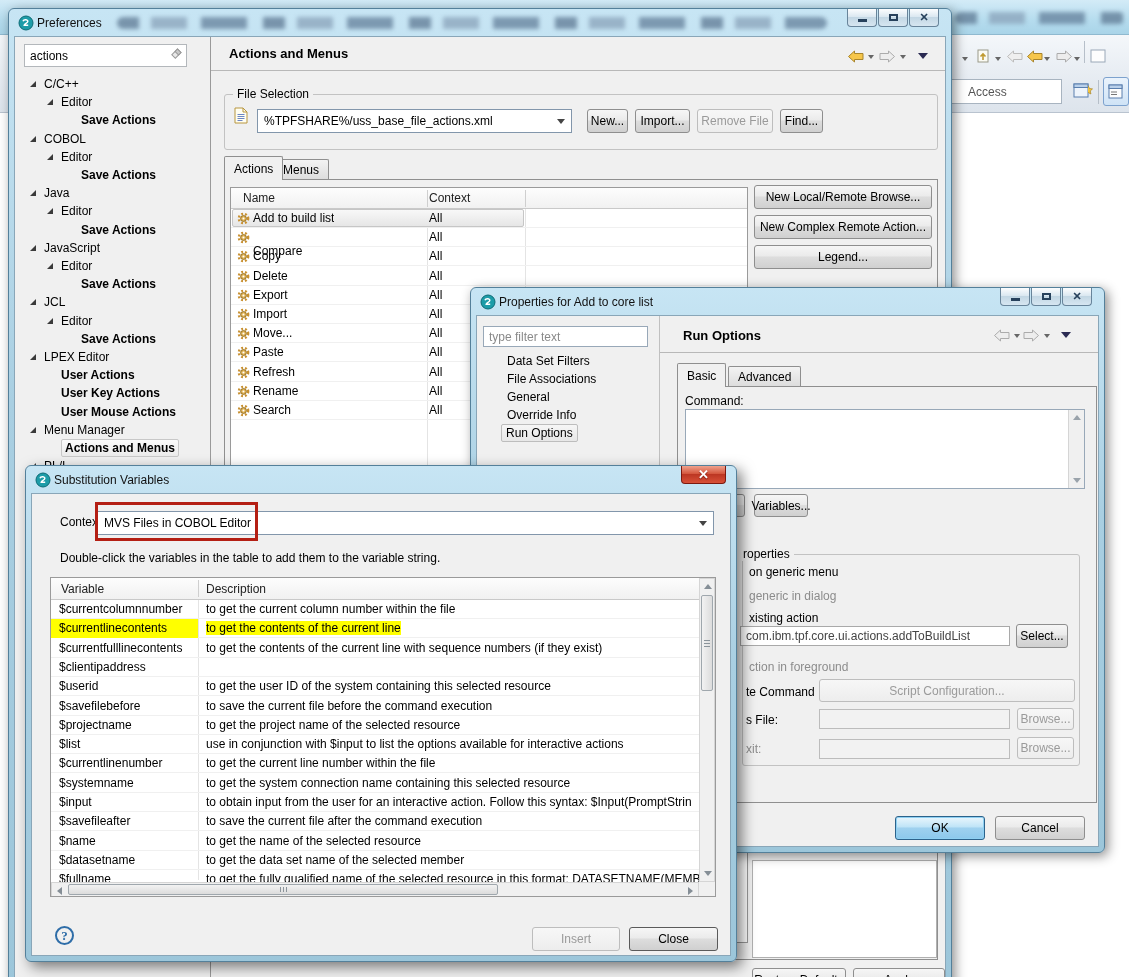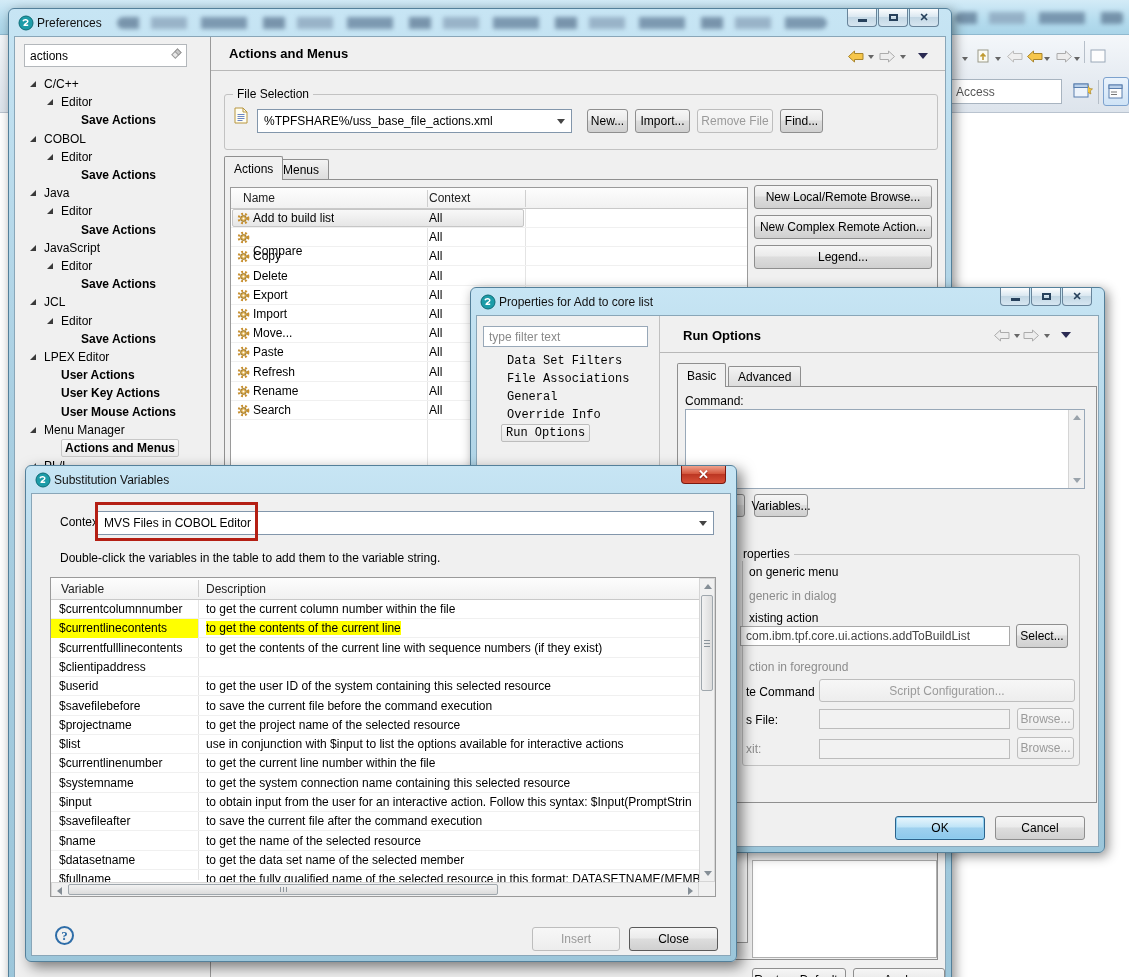--- a/index.html
+++ b/index.html
@@ -142,21 +142,21 @@
       <span class="mini-caret" style="left:1044px;top:22px;"></span>
       <svg class="abs" style="left:1056px;top:15px;" width="17" height="13">
           <path d="M9.5 1 15.5 6.5l-6 5.5V9.5H1v-6h8.5z" fill="#ededed" stroke="#ababab"></path>
         </svg>
       <span class="mini-caret" style="left:1074px;top:22px;"></span>
       <span class="tb-sep" style="left:1084px;"></span>
       <svg class="abs" style="left:1090px;top:14px;" width="16" height="14">
           <rect x="1" y="1" width="14" height="12" fill="#fdfdfd" stroke="#9aa8b8"></rect>
         </svg>
 
-      <div class="qa-box" style="left:945px;top:44px;width:117px;height:25px;">
+      <div class="qa-box" style="left:945px;top:44px;width:117px;height:25px;padding-left:12px;">
         <span style="padding-left:10px;">Access</span>
       </div>
       <svg class="abs" style="left:1073px;top:46px;" width="21" height="20">
           <rect x="1" y="3" width="14" height="13" fill="#eef4fb" stroke="#5a7fae"></rect>
           <rect x="1" y="3" width="14" height="3.5" fill="#b9d0ea" stroke="#5a7fae"></rect>
           <path d="M15 4.5l1.5 3 3 .4-2.2 2 .6 3.1-2.9-1.6" fill="#f5c63c" stroke="#a8852c" stroke-width=".7"></path>
         </svg>
       <span class="tb-sep" style="left:1098px;top:45px;height:24px;"></span>
       <div class="persp-btn" style="left:1103px;top:42px;width:26px;height:29px;">
         <svg style="position:absolute;left:4px;top:5px;" width="18" height="18">
@@ -455,21 +455,21 @@
           </div>
         <div class="capbtn">
             <span class="x">✕</span>
           </div>
       </div>
     </div>
     <div class="client">
       <div class="field" style="left:6px;top:10px;width:165px;height:21px;">
         <span class="placeholder">type filter text</span>
       </div>
-      <div style="position:absolute;left:0;top:36px;width:180px;height:110px;font-family:Liberation Mono, monospace;">
+      <div style="position:absolute;left:0;top:36px;width:180px;height:110px;">
           <div class="navlist-item" style="left: 30px; top: 2px;">Data Set Filters</div>
           <div class="navlist-item" style="left: 30px; top: 20px;">File Associations</div>
           <div class="navlist-item" style="left: 30px; top: 38px;">General</div>
           <div class="navlist-item" style="left: 30px; top: 56px;">Override Info</div>
           <div class="navlist-item selbox" style="left: 24px; top: 72px;">Run Options</div>
         </div>
       <div class="vline" style="left:182px;top:0;bottom:0;border-color:#c0c0c0;"></div>
 
       <div class="abs" style="left:206px;top:12px;font-weight:bold;font-size:13px;">Run Options</div>
       <svg class="abs" style="left:516px;top:13px;" width="17" height="13">

